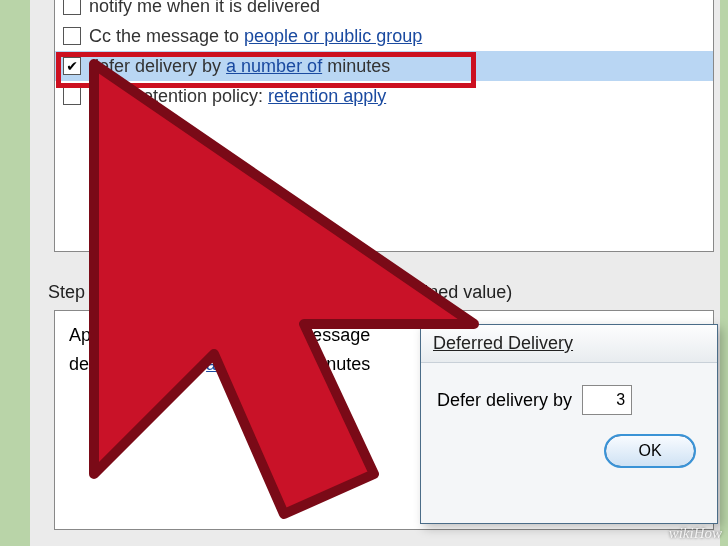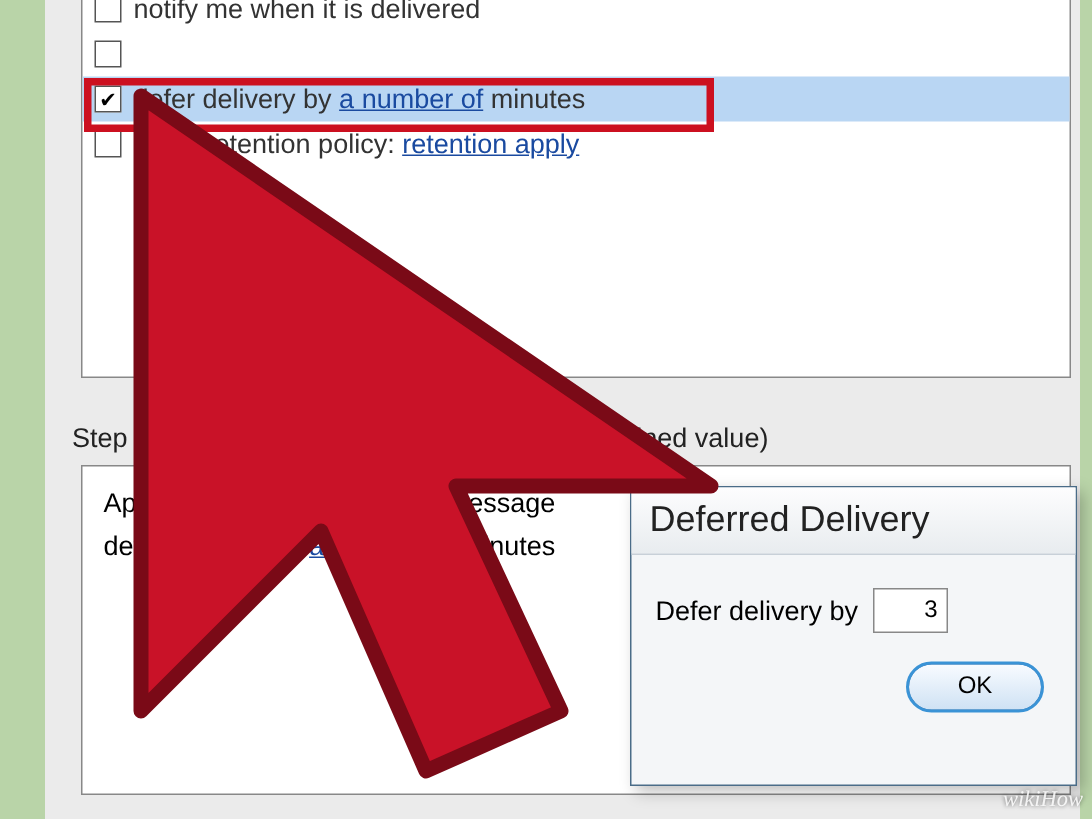--- a/index.html
+++ b/index.html
@@ -85,22 +85,23 @@
       width: 298px;
       height: 200px;
       border: 1px solid #4a6c88;
       background: #f4f6f8;
       box-shadow: 4px 4px 10px rgba(0,0,0,0.25);
     }
     .dialog-title {
       background: linear-gradient(#fdfdfe, #e8ecef);
       border-bottom: 1px solid #c8d0d8;
       padding: 8px 12px;
-      font-size: 24px;
+      font-size: 18px;
       color: #222;
+      text-decoration: underline;
     }
     .dialog-body { padding: 22px 16px 12px 16px; }
     .dlg-row { display: flex; align-items: center; gap: 10px; margin-bottom: 20px; }
     .num-input {
       width: 50px;
       height: 30px;
       border: 1px solid #888;
       background: #fff;
       text-align: right;
       padding: 4px 6px;
@@ -143,20 +144,23 @@
 
 <div class="panel-bg"></div>
 
 <div class="options-box">
   <div class="cb-row">
     <span class="checkbox"></span>
     <span class="cb-label">notify me when it is delivered</span>
   </div>
   <div class="cb-row">
     <span class="checkbox"></span>
+    <span class="cb-label">
+      <span>Cc the message to </span><span class="linktext">people or public group</span>
+    </span>
   </div>
   <div class="cb-row checked">
     <span class="checkbox">✔</span>
     <span class="cb-label">
       <span>defer delivery by </span><span class="linktext">a number of</span><span> minutes</span>
     </span>
   </div>
   <div class="cb-row">
     <span class="checkbox"></span>
     <span class="cb-label">

